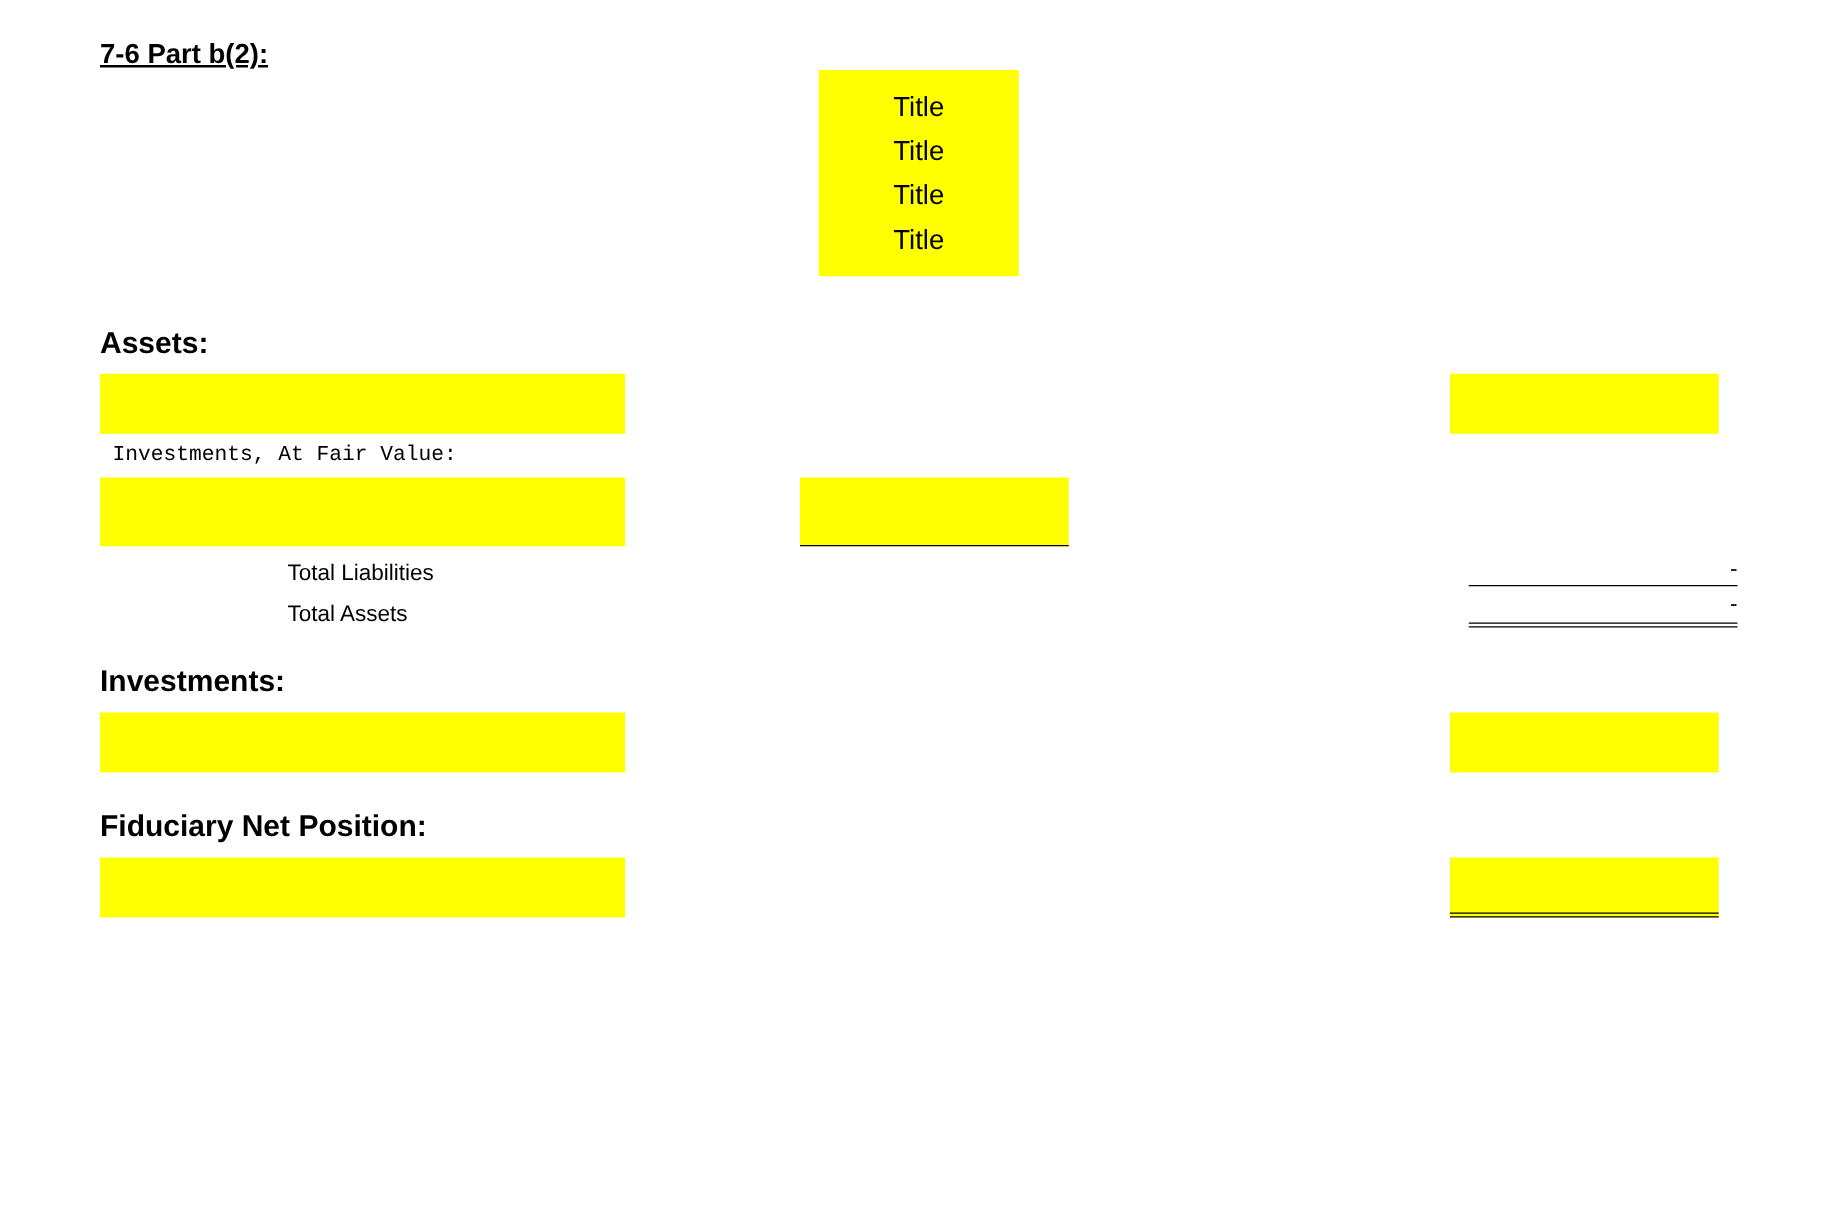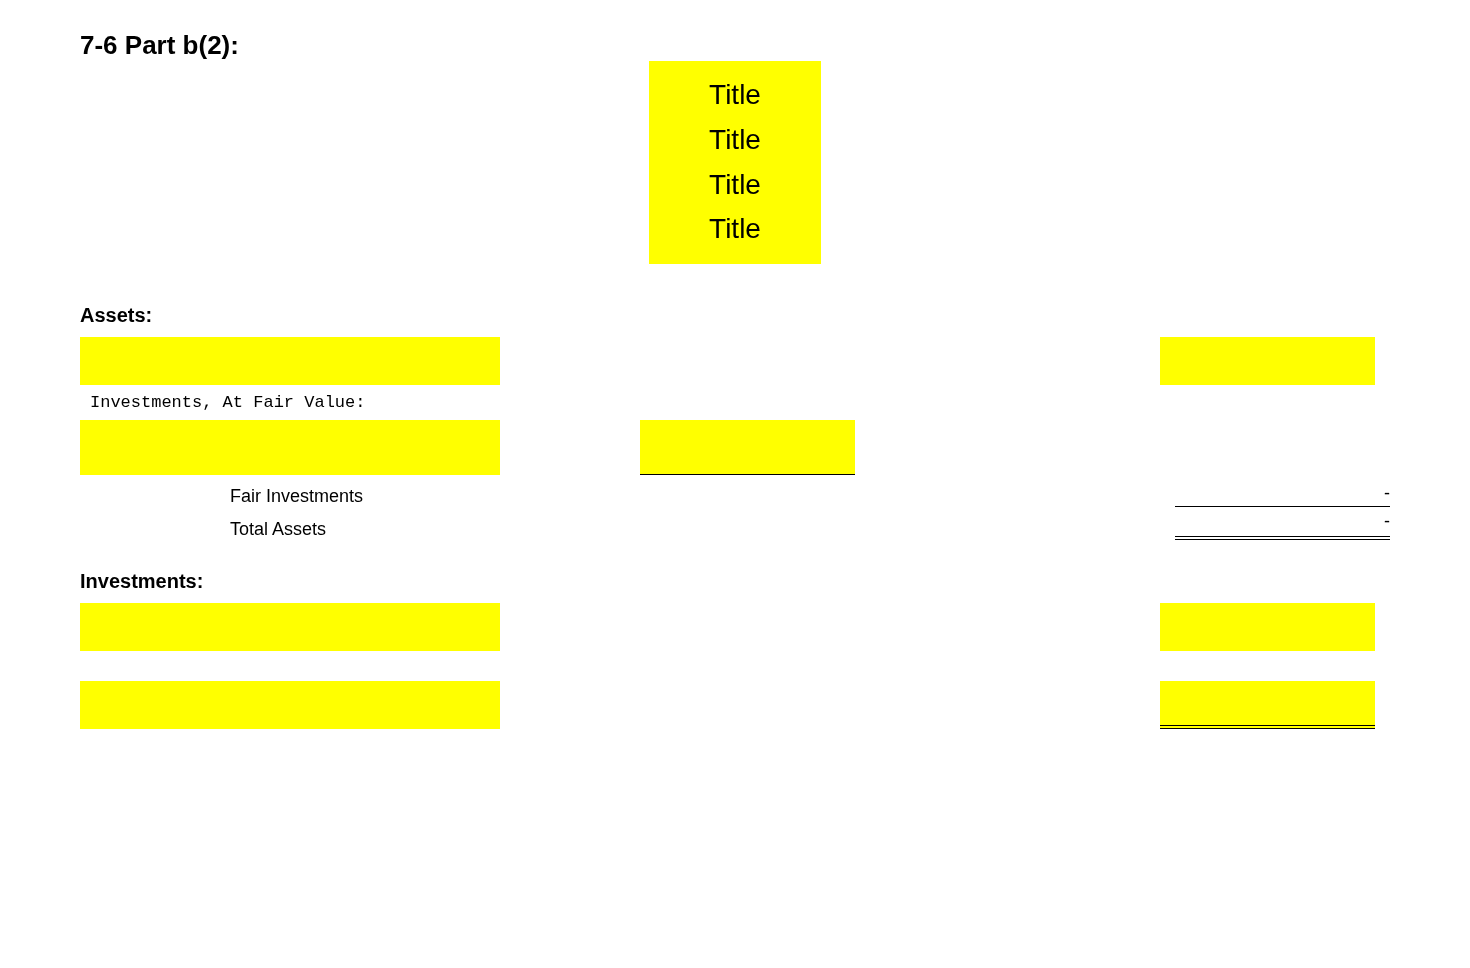--- a/index.html
+++ b/index.html
@@ -22,30 +22,30 @@
       display: flex;
       justify-content: center;
       margin-bottom: 40px;
     }
 
     .title-box {
       background: #ffff00;
       padding: 12px 60px;
       text-align: right;
       line-height: 1.6;
-      font-size: 28px;
+      font-size: 22px;
     }
 
     .section {
       margin-bottom: 30px;
     }
 
     .section-label {
       font-weight: bold;
-      font-size: 20px;
+      font-size: 24px;
       margin-bottom: 10px;
     }
 
     
     .layout-row {
       display: flex;
       width: 100%;
       align-items: center;
       margin-bottom: 8px;
     }
@@ -69,21 +69,21 @@
       display: flex;
       width: 100%;
       align-items: flex-end;
       margin-bottom: 4px;
     }
   </style>
 </head>
 <body>
 
 <div>
-  <span style="font-weight:bold; font-size:26px;">7-6 Part b(2):</span>
+  <span style="font-weight:bold; font-size:22px;text-decoration:underline;">7-6 Part b(2):</span>
 </div>
 
 <div class="title-box-container">
   <div class="title-box">
     <div>Title</div>
     <div>Title</div>
     <div>Title</div>
     <div>Title</div>
   </div>
 </div>
@@ -114,21 +114,21 @@
       <div style="background:#ffff00; height:55px; width:420px;"></div>
     </div>
     <div class="mid-col" style="display:flex; justify-content:flex-start; padding-left:20px;">
       <div style="background:#ffff00; height:55px; width:215px; border-bottom:1.5px solid #000;"></div>
     </div>
     <div class="right-col"></div>
   </div>
 
   <div class="total-investments-row" style="margin-top:4px; align-items:flex-end;">
     <div style="width:540px; flex-shrink:0;">
-      <span style="font-size:18px; margin-left:150px;">Fair Investments</span>
+      <span style="font-size:18px; margin-left:150px;">Total Liabilities</span>
     </div>
     <div style="flex:1;"></div>
     <div style="width:215px; text-align:right; border-bottom:1.5px solid #000; padding-bottom:2px; font-size:18px;">
       <span>-</span>
     </div>
   </div>
 
   <div class="total-investments-row" style="margin-top:4px; align-items:flex-end;gap:44px;">
     <div style="width:540px; flex-shrink:0;">
       <span style="font-size:18px; margin-left:150px;">Total Assets</span>
@@ -148,20 +148,21 @@
       <div style="background:#ffff00; height:48px; width:420px;"></div>
     </div>
     <div class="mid-col"></div>
     <div class="right-col">
       <div style="background:#ffff00; height:48px; width:215px;"></div>
     </div>
   </div>
 </div>
 
 <div class="section" style="margin-top:30px;">
+  <div class="section-label">Fiduciary Net Position:</div>
 
   <div class="layout-row">
     <div class="left-col">
       <div style="background:#ffff00; height:48px; width:420px;"></div>
     </div>
     <div class="mid-col"></div>
     <div class="right-col">
       <div style="background:#ffff00; height:48px; width:215px; border-bottom:4px double #000;"></div>
     </div>
   </div>

